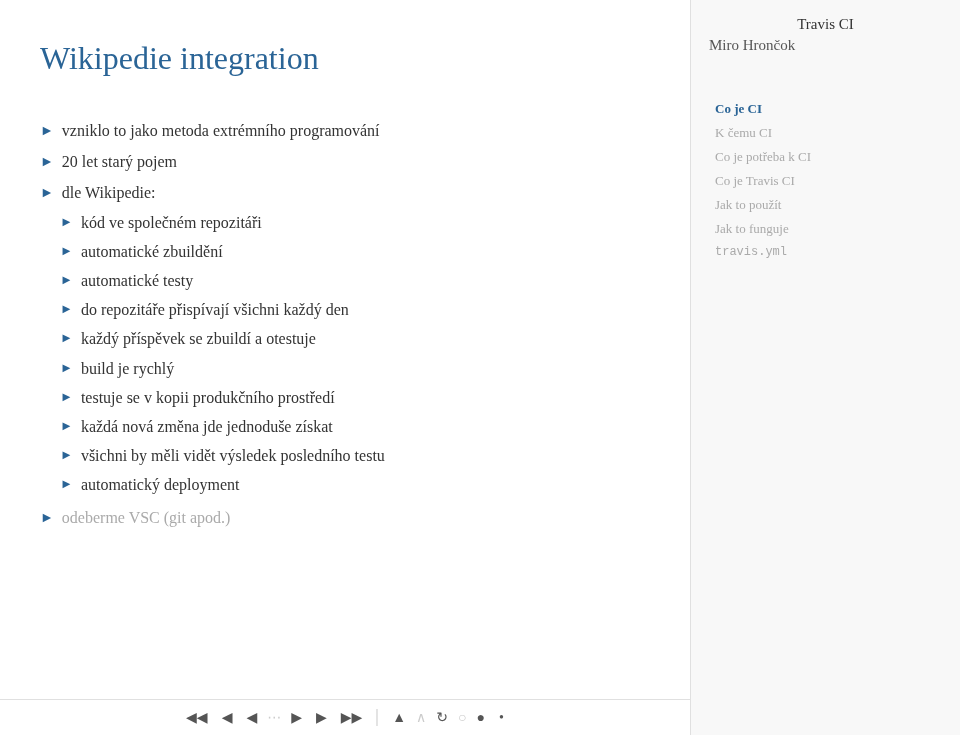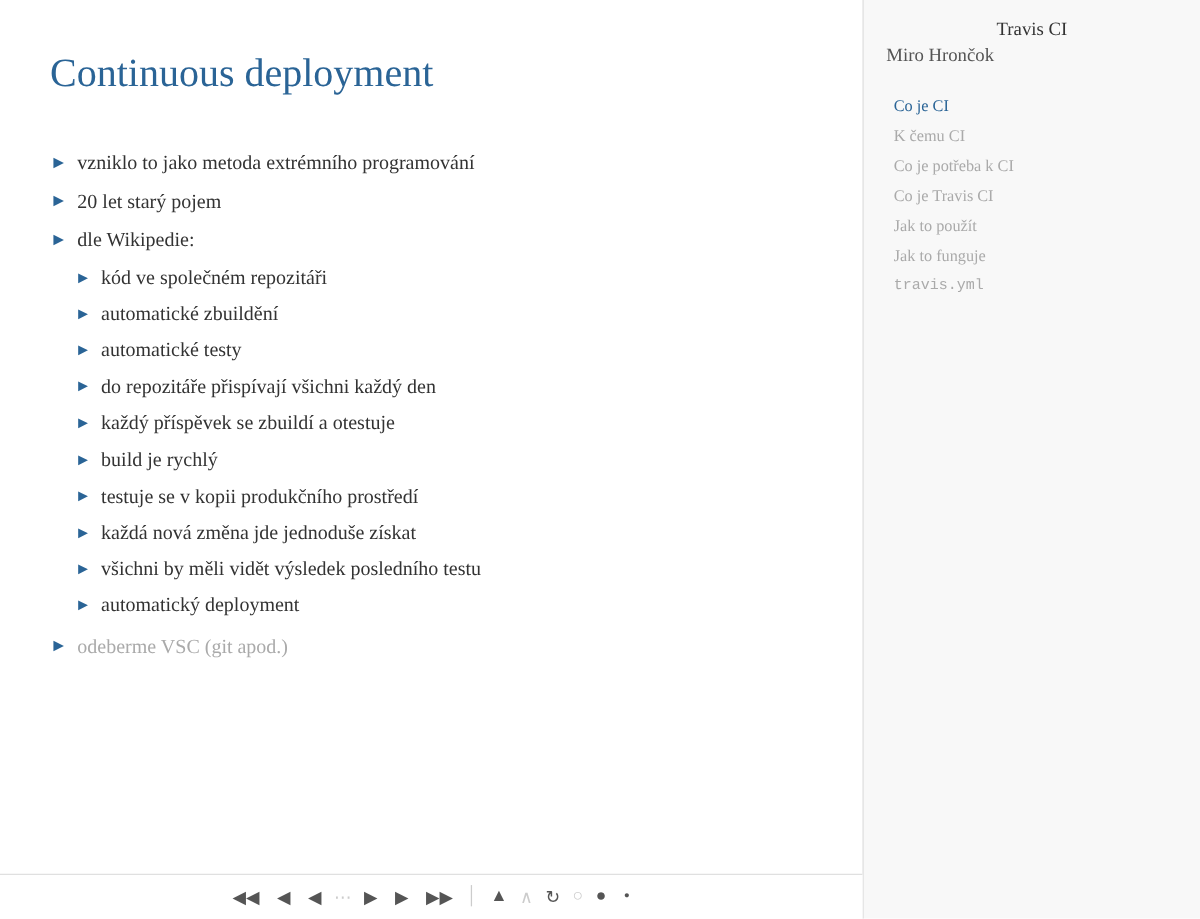--- a/index.html
+++ b/index.html
@@ -138,37 +138,38 @@
 
     .sidebar-nav-item {
       font-size: 13px;
       padding: 3px 6px;
       border-radius: 3px;
       cursor: pointer;
     }
 
     .sidebar-nav-item.active {
       color: #2a6496;
-      font-weight: normal;
+      font-weight: bold;
+      margin-top: 24px;
     }
 
     .sidebar-nav-item.inactive {
       color: #aaa;
     }
 
     .sidebar-nav-item.code {
       font-family: 'Courier New', monospace;
       font-size: 12px;
     }
   </style>
 </head>
 <body>
 
 <div class="main-content">
-  <h1 class="slide-title">Continuous deployment</h1>
+  <h1 class="slide-title">Wikipedie integration</h1>
 
   <ul class="bullet-list">
 
     <li>
       <span class="arrow">►</span>
       <span>vzniklo to jako metoda extrémního programování</span>
     </li>
 
     <li>
       <span class="arrow">►</span>

